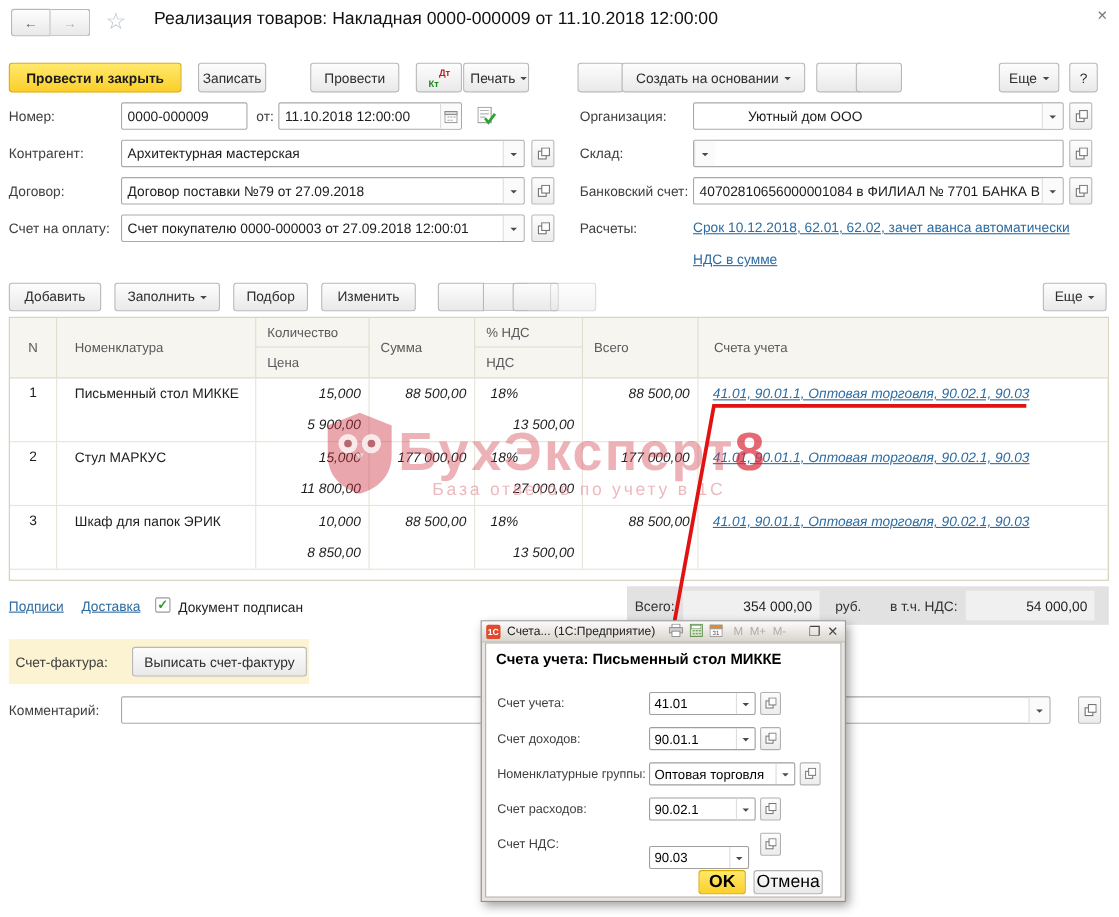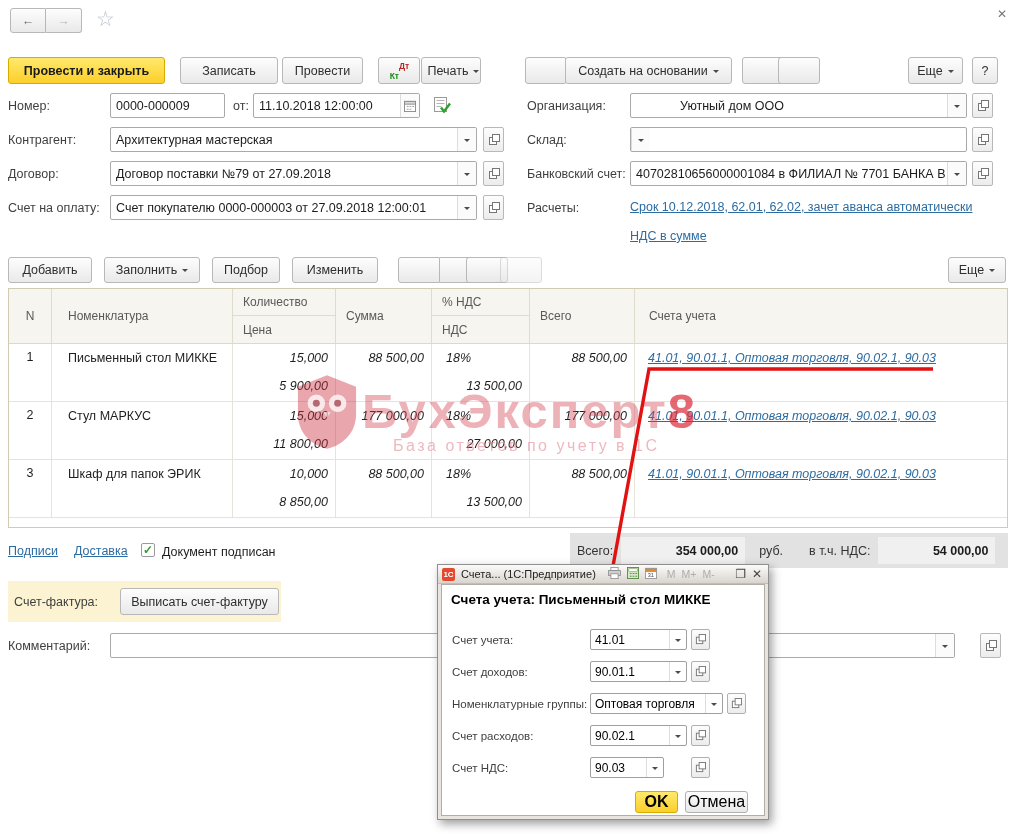--- a/index.html
+++ b/index.html
@@ -46,21 +46,21 @@
   .r { justify-content:flex-end; padding-right:7px; }
   .lft { justify-content:flex-start; padding-left:14px; }
   .tn { display:flex; justify-content:center; padding-top:6px; }
   .tname { padding:6px 8px 0 16px; line-height:17px; }
   .tacc { padding-left:13px; }
   .tacc .link { font-size:12.5px; }
   
   .band { position:absolute; left:570px; top:533px; width:438px; height:35px; background:#e2e2e2;
           display:flex; align-items:center; font-size:12.5px; color:#333; }
   .tbox { background:#f0f0f0; height:27px; display:flex; align-items:center; justify-content:flex-end;
-          padding:0 7px; font-size:12.5px; color:#1c1c1c;font-weight:bold; }
+          padding:0 7px; font-size:12.5px; color:#1c1c1c; }
   
   .invoice-strip { position:absolute; left:8px; top:581px; width:273px; height:41px; background:#fcf3d2; }
   
   .popup { position:absolute; left:437px; top:564px; width:332px; height:256px; background:#e8e5e0;
            border:1px solid #8f8f8f; box-shadow:3px 4px 9px rgba(0,0,0,.38); z-index:10; }
   .ptitle { height:19px; display:flex; align-items:center; gap:6px; padding:0 6px 0 4px;
             background:linear-gradient(#fcfbfa,#d9d5ce); border-bottom:1px solid #c2beb6; font-size:11px; color:#222; }
   .pframe { position:absolute; left:3px; right:3px; top:19px; bottom:3px; background:#fff; border:1px solid #b2aea6; }
   .pheading { position:absolute; left:13px; top:27px; font-size:13.5px; font-weight:bold; color:#000; white-space:nowrap; }
   .plbl { position:absolute; font-size:11.5px; color:#3f3f3f; white-space:nowrap; }
@@ -92,26 +92,27 @@
 
   <div class="abs" style="left:10px;top:8px;display:flex;">
     <div class="btn" style="position:static;width:36px;height:25px;border-radius:3px 0 0 3px;color:#666;">
         <span>←</span>
       </div>
     <div class="btn" style="position:static;width:36px;height:25px;border-radius:0 3px 3px 0;border-left:none;color:#b5b5b5;">
         <span>→</span>
       </div>
   </div>
   <div class="abs" style="left:96px;top:7px;font-size:21px;color:#b9c2cc;cursor:pointer;">☆</div>
+  <div class="abs" style="left:140px;top:9px;font-size:16px;color:#111;white-space:nowrap;">Реализация товаров: Накладная 0000-000009 от 11.10.2018 12:00:00</div>
   <div class="abs" style="left:997px;top:7px;font-size:12px;color:#777;cursor:pointer;">✕</div>
 
   <div class="btn yellow" style="left:8px;top:57px;width:157px;">
       <span>Провести и закрыть</span>
     </div>
-  <div class="btn" style="left:180px;top:57px;width:98px;">
+  <div class="btn" style="left:180px;top:57px;width:62px;">
       <span>Записать</span>
     </div>
   <div class="btn" style="left:282px;top:57px;width:81px;">
       <span>Провести</span>
     </div>
   <div class="btn icon" style="left:378px;top:57px;width:29px;">
     <span style="position:relative;width:18px;height:18px;display:block;">
       <span style="position:absolute;left:0;top:-1px;font-size:8.5px;font-weight:bold;color:#b22;">Дт</span>
       <span style="position:absolute;right:0;bottom:-1px;font-size:8.5px;font-weight:bold;color:#1a8a1a;">Кт</span>
     </span>
@@ -523,21 +524,21 @@
         </span>
       </div>
     <div class="psq" style="left:253px;top:160px;">
         <svg width="11" height="11" viewBox="0 0 12 12">
           <rect x="1.5" y="3.5" width="7" height="7" fill="#fff" stroke="#767676"></rect>
           <rect x="4.5" y="0.5" width="7" height="7" fill="#fff" stroke="#767676"></rect>
         </svg>
       </div>
 
     <div class="plbl" style="left:14px;top:197px;">Счет НДС:</div>
-    <div class="pinp" style="left:152px;top:192px;width:74px;">
+    <div class="pinp" style="left:152px;top:204px;width:91px;">
         <span class="val">90.03</span>
         <span class="dd">
           <span class="tri" style="margin:0;"></span>
         </span>
       </div>
     <div class="psq" style="left:253px;top:192px;">
         <svg width="11" height="11" viewBox="0 0 12 12">
           <rect x="1.5" y="3.5" width="7" height="7" fill="#fff" stroke="#767676"></rect>
           <rect x="4.5" y="0.5" width="7" height="7" fill="#fff" stroke="#767676"></rect>
         </svg>

